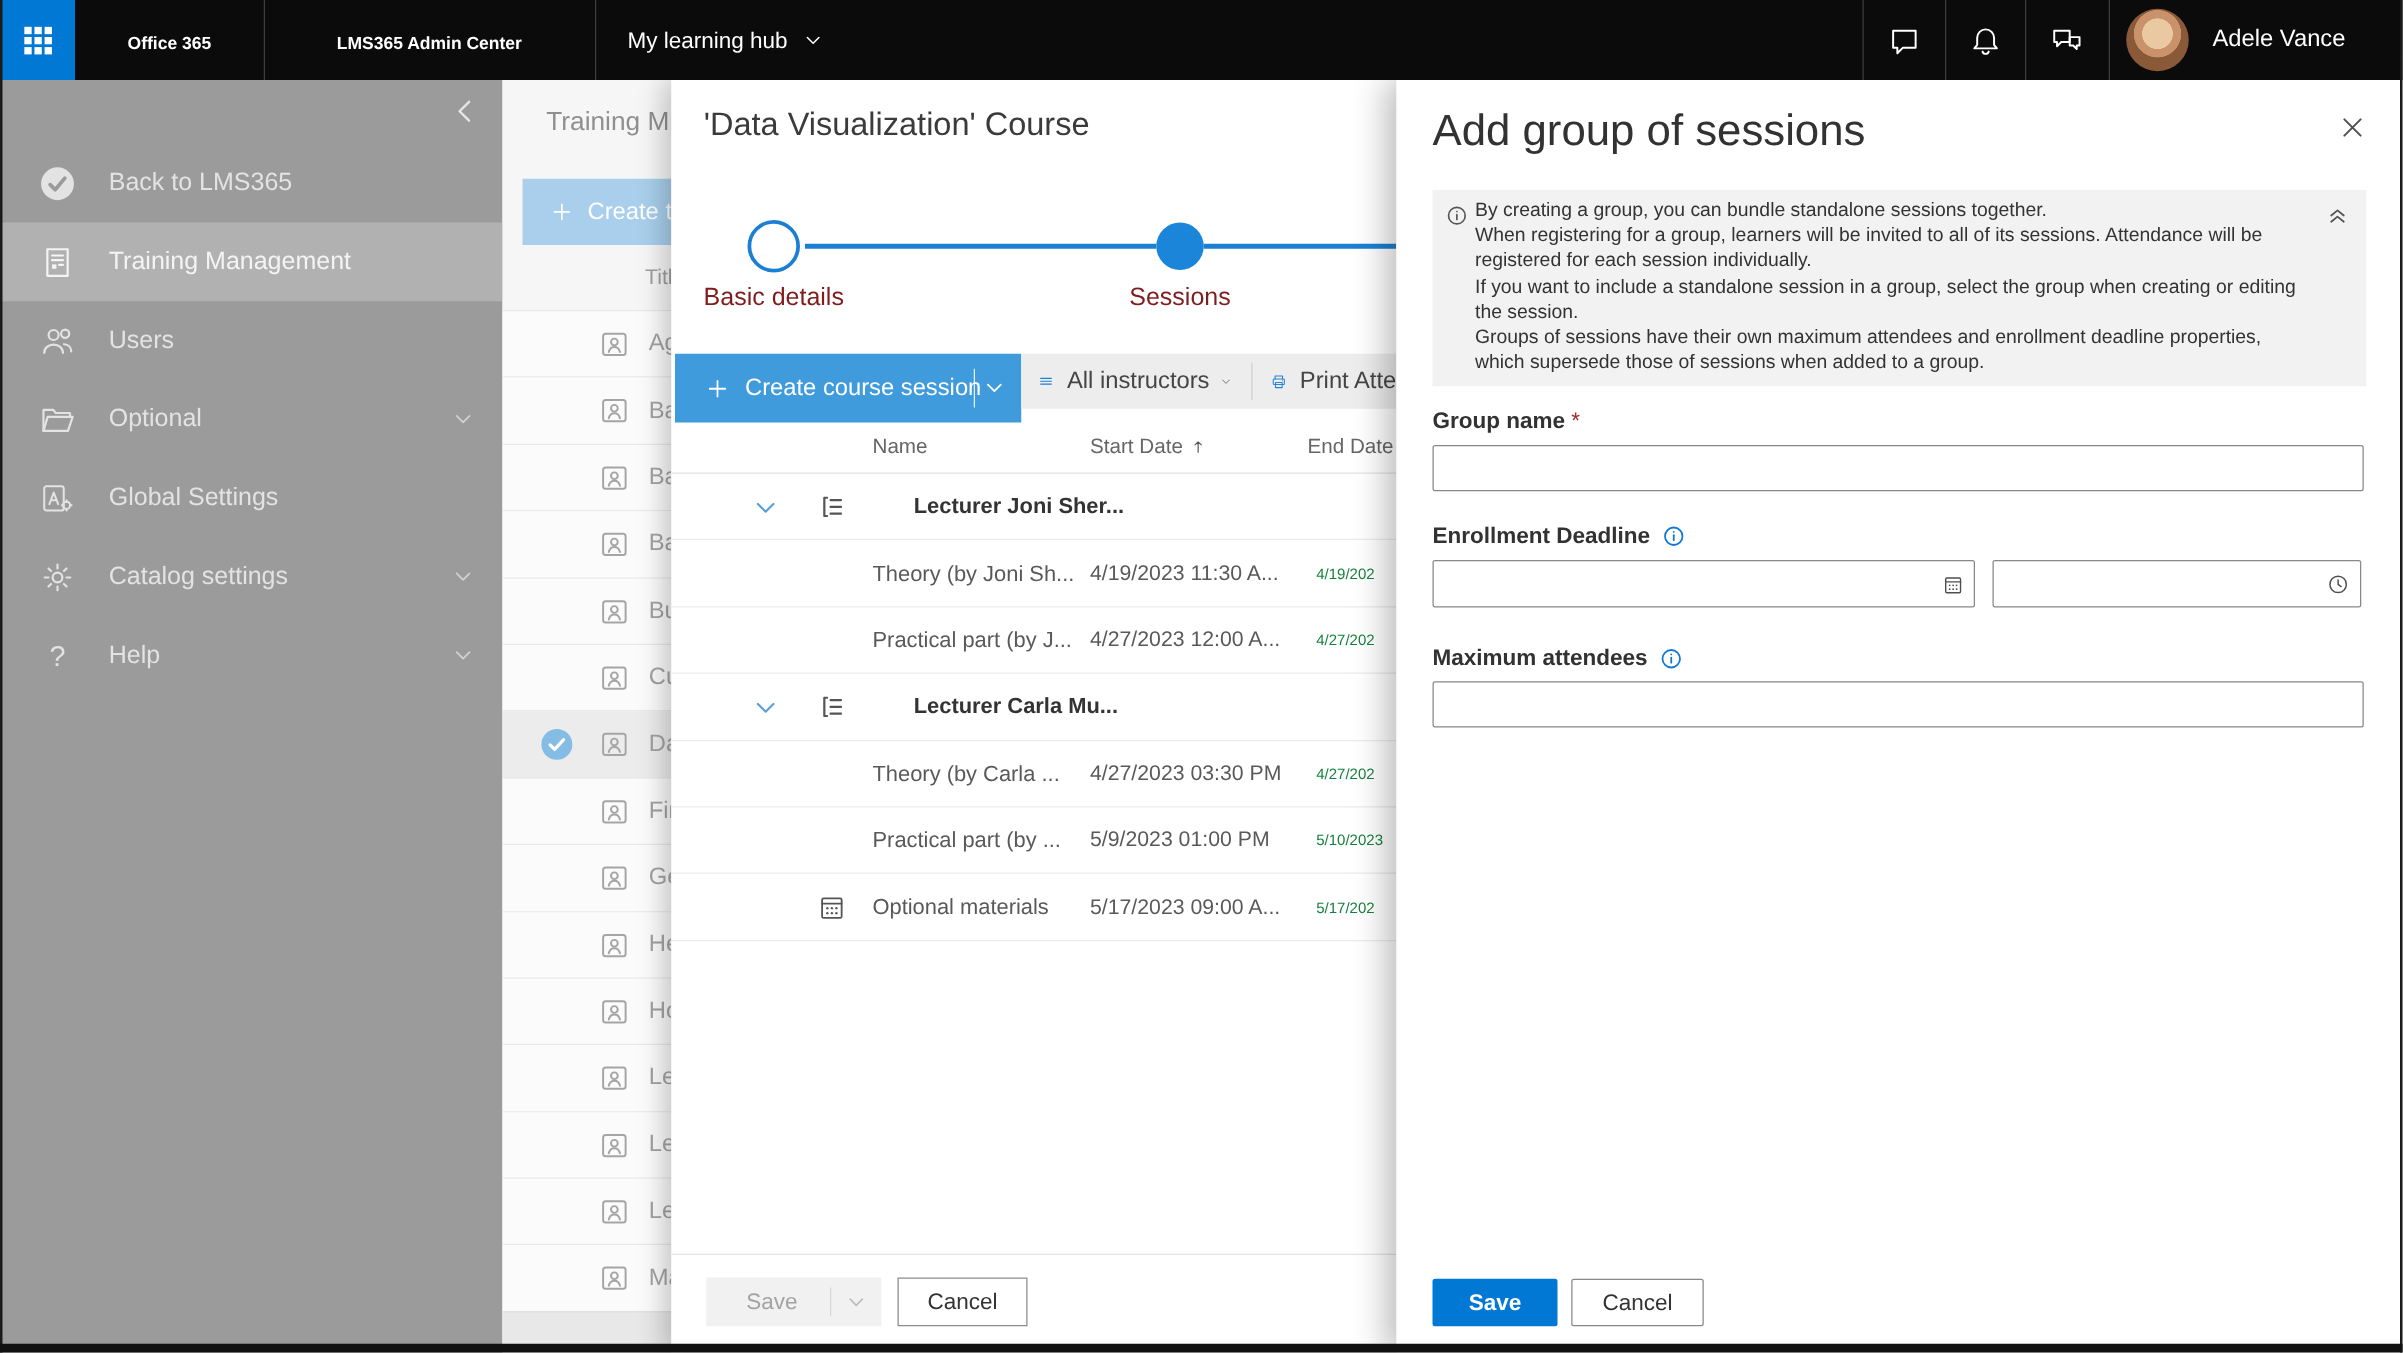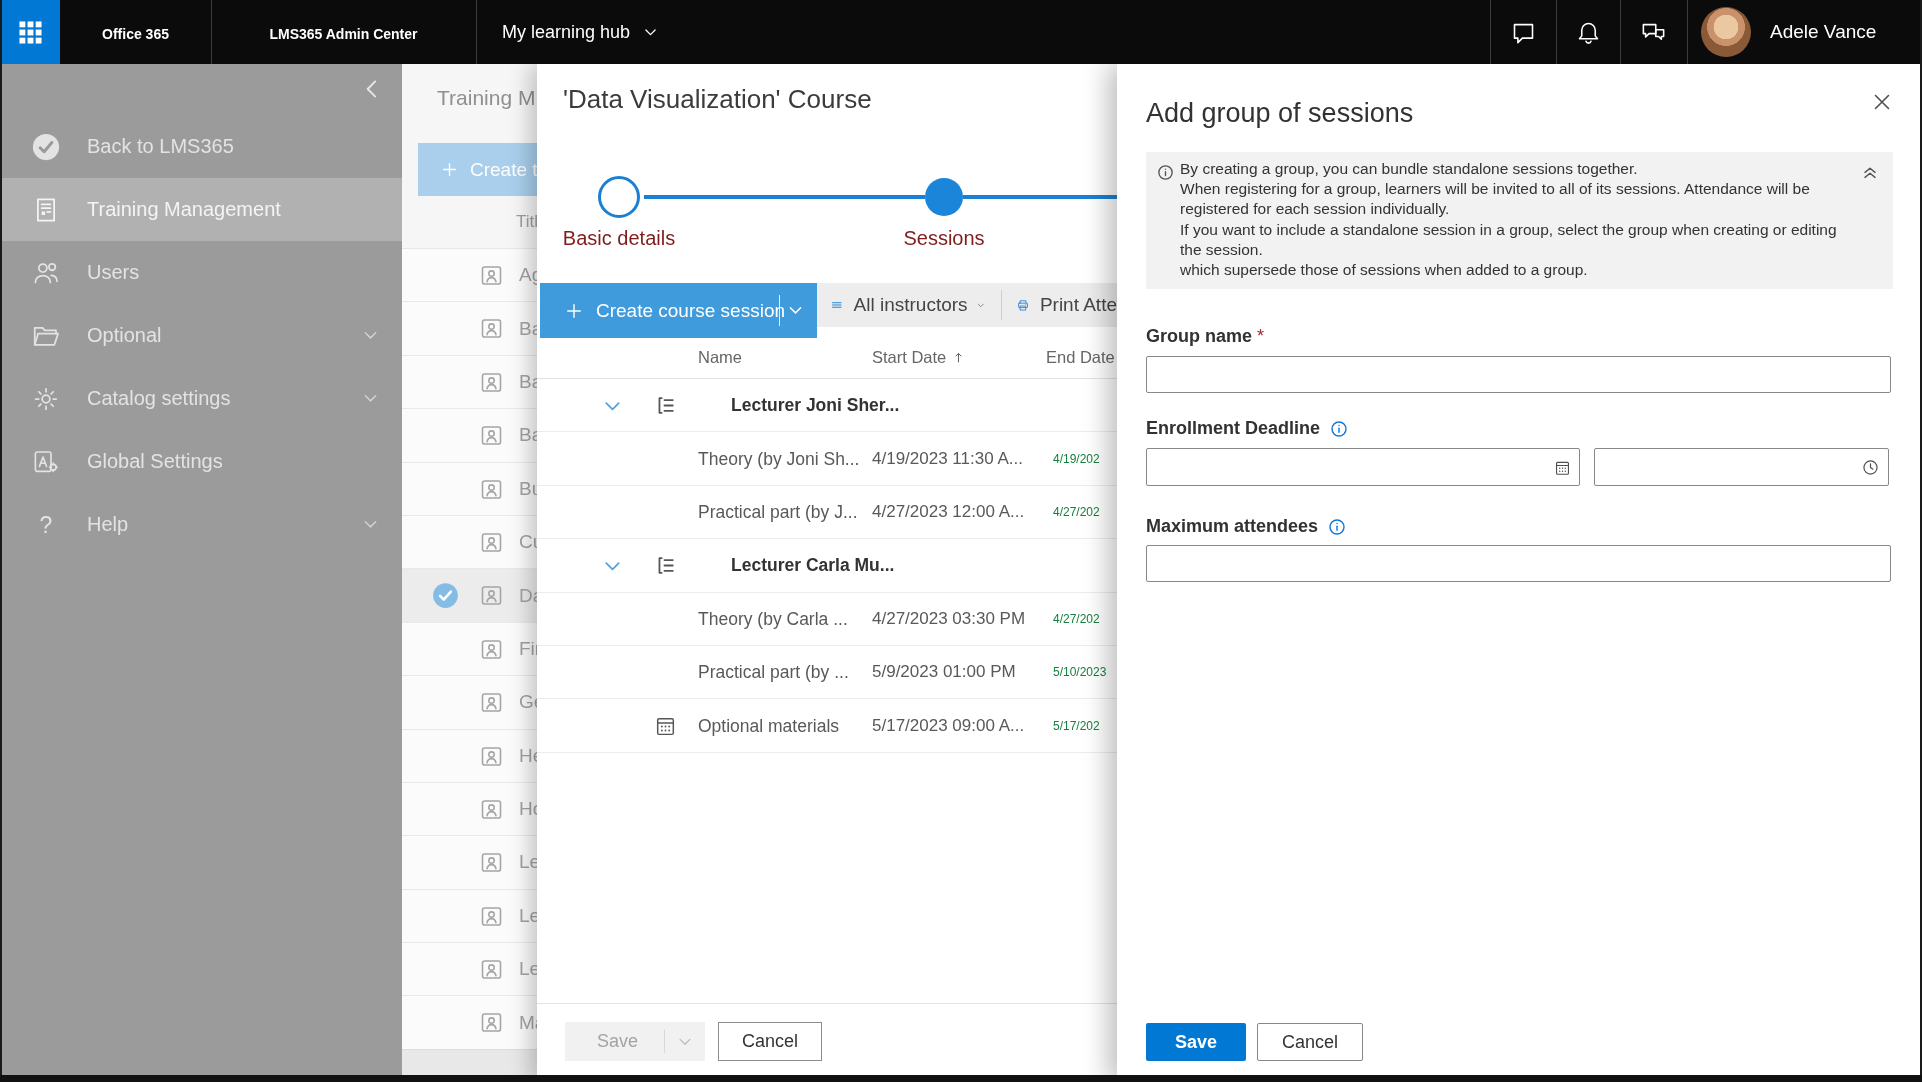--- a/index.html
+++ b/index.html
@@ -83,21 +83,21 @@
   .c-end { position:absolute; left:516px; top:50%; transform:translateY(-50%); font-size:12px; color:#15803d; white-space:nowrap; }
   .cp-footer-divider { position:absolute; left:0; top:939px; width:580px; height:1px; background:#e3e3e3; }
   .btn-save-dis { position:absolute; left:28px; top:958px; width:140px; height:39px; background:#f1f1f1; color:#a3a3a3; font-size:18px; display:flex; align-items:center; padding-left:32px; cursor:default; }
   .btn-save-dis-split { position:absolute; left:127px; top:966px; width:1px; height:23px; background:#d8d8d8; }
   .btn-save-dis-chev { position:absolute; left:128px; top:958px; width:40px; height:39px; display:flex; align-items:center; justify-content:center; color:#bdbdbd; }
   .btn-save-dis-chev span { width:18px; height:18px; }
   .btn-cancel-mid { position:absolute; left:181px; top:958px; width:104px; height:39px; background:#fff; border:1px solid #8c8c8c; color:#333; font-size:18px; display:flex; align-items:center; justify-content:center; cursor:pointer; }
 
   
   .dialog { position:absolute; left:1117px; top:64px; width:805px; height:1018px; background:#fff; box-shadow:-9px 0 24px rgba(0,0,0,.25); z-index:10; }
-  .dlg-title { position:absolute; left:29px; top:21px; font-size:27px; color:#323232;margin-top:13px; }
+  .dlg-title { position:absolute; left:29px; top:21px; font-size:35px; color:#323232; }
   .dlg-close { position:absolute; left:752px; top:25px; width:26px; height:26px; color:#4f4f4f; cursor:pointer; }
   .dlg-info { position:absolute; left:29px; top:88px; width:747px; background:#f2f2f2; padding:7px 48px 9px 34px; }
   .dlg-info .inf-i { position:absolute; left:10px; top:11px; width:19px; height:19px; color:#555; }
   .dlg-info .collapse { position:absolute; right:13px; top:10px; width:20px; height:20px; color:#555; cursor:pointer; }
   .info-line { font-size:15.5px; line-height:20.2px; color:#333; }
   .fld-label { position:absolute; left:29px; display:flex; align-items:center; font-size:18px; font-weight:700; color:#323232; }
   .req { color:#a4262c; margin-left:5px; font-weight:400; font-size:18px; }
   .lbl-info { width:20px; height:20px; margin-left:9px; color:#1077d4; cursor:pointer; }
   .inp { position:absolute; background:#fff; border:1px solid #8a8886; border-radius:2px; font-size:17px; padding:0 12px; color:#333; outline:none; }
   .inp-iconwrap { position:absolute; color:#4f4f4f; }
@@ -215,44 +215,44 @@
             <path d="M5.7 10h16l-3 9H3l2.7-9z"></path>
           </svg>
         </span>
         <span class="side-label" data-name="sidebar-item-label">Optional</span>
         <span class="side-chevron" data-name="chevron-down-icon">
           <svg viewBox="0 0 24 24" fill="none" stroke="currentColor" stroke-width="1.8" stroke-linecap="round" stroke-linejoin="round">
             <path d="M5.5 8.5l6.5 6.5 6.5-6.5"></path>
           </svg>
         </span>
       </div>
-      <div class="side-item" data-name="sidebar-item-catalog-settings">
-        <span class="side-icon" data-name="gear-icon">
-          <svg viewBox="0 0 24 24" fill="none" stroke="currentColor" stroke-width="1.4" stroke-linecap="round" stroke-linejoin="round">
-            <circle cx="12" cy="12" r="3.1"></circle>
-            <path d="M12 3.8v2.4M12 17.8v2.4M3.8 12h2.4M17.8 12h2.4M6.2 6.2l1.7 1.7M16.1 16.1l1.7 1.7M17.8 6.2l-1.7 1.7M7.9 16.1l-1.7 1.7"></path>
-          </svg>
-        </span>
-        <span class="side-label" data-name="sidebar-item-label">Catalog settings</span>
-        <span class="side-chevron" data-name="chevron-down-icon">
-          <svg viewBox="0 0 24 24" fill="none" stroke="currentColor" stroke-width="1.8" stroke-linecap="round" stroke-linejoin="round">
-            <path d="M5.5 8.5l6.5 6.5 6.5-6.5"></path>
-          </svg>
-        </span>
-      </div>
       <div class="side-item" data-name="sidebar-item-global-settings">
         <span class="side-icon" data-name="global-icon">
           <svg viewBox="0 0 24 24" fill="none" stroke="currentColor" stroke-width="1.3" stroke-linecap="round" stroke-linejoin="round">
             <rect x="3.5" y="4" width="12.5" height="15.5" rx="1.5"></rect>
             <path d="M6.8 15.5L9.6 8l2.8 7.5M7.9 13h3.5"></path>
             <circle cx="17.8" cy="16.2" r="2.3"></circle>
             <path d="M17.8 12.9v1M17.8 18.5v1M14.8 16.2h1M20 16.2h1"></path>
           </svg>
         </span>
         <span class="side-label" data-name="sidebar-item-label">Global Settings</span>
+      </div>
+      <div class="side-item" data-name="sidebar-item-catalog-settings">
+        <span class="side-icon" data-name="gear-icon">
+          <svg viewBox="0 0 24 24" fill="none" stroke="currentColor" stroke-width="1.4" stroke-linecap="round" stroke-linejoin="round">
+            <circle cx="12" cy="12" r="3.1"></circle>
+            <path d="M12 3.8v2.4M12 17.8v2.4M3.8 12h2.4M17.8 12h2.4M6.2 6.2l1.7 1.7M16.1 16.1l1.7 1.7M17.8 6.2l-1.7 1.7M7.9 16.1l-1.7 1.7"></path>
+          </svg>
+        </span>
+        <span class="side-label" data-name="sidebar-item-label">Catalog settings</span>
+        <span class="side-chevron" data-name="chevron-down-icon">
+          <svg viewBox="0 0 24 24" fill="none" stroke="currentColor" stroke-width="1.8" stroke-linecap="round" stroke-linejoin="round">
+            <path d="M5.5 8.5l6.5 6.5 6.5-6.5"></path>
+          </svg>
+        </span>
       </div>
       <div class="side-item" data-name="sidebar-item-help">
         <span class="side-icon" data-name="help-icon">
           <span class="qmark">?</span>
         </span>
         <span class="side-label" data-name="sidebar-item-label">Help</span>
         <span class="side-chevron" data-name="chevron-down-icon">
           <svg viewBox="0 0 24 24" fill="none" stroke="currentColor" stroke-width="1.8" stroke-linecap="round" stroke-linejoin="round">
             <path d="M5.5 8.5l6.5 6.5 6.5-6.5"></path>
           </svg>
@@ -604,20 +604,21 @@
           <path d="M6 12.5l6-5 6 5"></path>
           <path d="M6 18.5l6-5 6 5"></path>
         </svg>
       </span>
     <div data-name="info-message-lines" id="info-lines">
         <div class="info-line" data-name="info-message-line">By creating a group, you can bundle standalone sessions together.</div>
         <div class="info-line" data-name="info-message-line">When registering for a group, learners will be invited to all of its sessions. Attendance will be</div>
         <div class="info-line" data-name="info-message-line">registered for each session individually.</div>
         <div class="info-line" data-name="info-message-line">If you want to include a standalone session in a group, select the group when creating or editing</div>
         <div class="info-line" data-name="info-message-line">the session.</div>
+        <div class="info-line" data-name="info-message-line">Groups of sessions have their own maximum attendees and enrollment deadline properties,</div>
         <div class="info-line" data-name="info-message-line">which supersede those of sessions when added to a group.</div>
       </div>
   </div>
 
   <div class="fld-label" style="top:262px" data-name="group-name-label">
     <span>Group name</span>
     <span class="req" data-name="required-asterisk">*</span>
   </div>
   <input class="inp" style="left: 29px; top: 292px; width: 745px; height: 37px;" data-name="group-name-input" value="">
 

